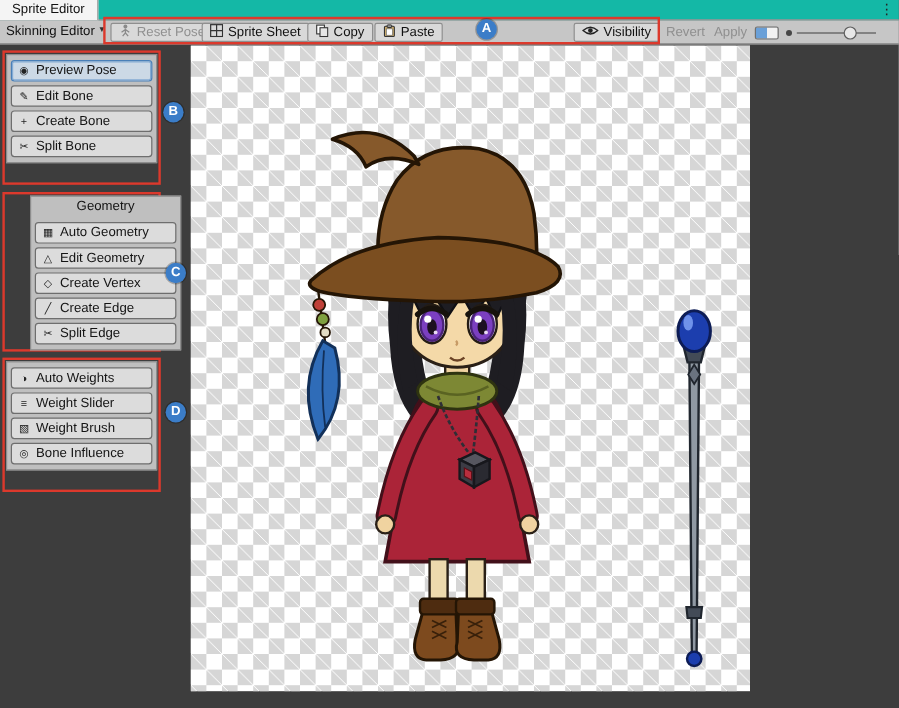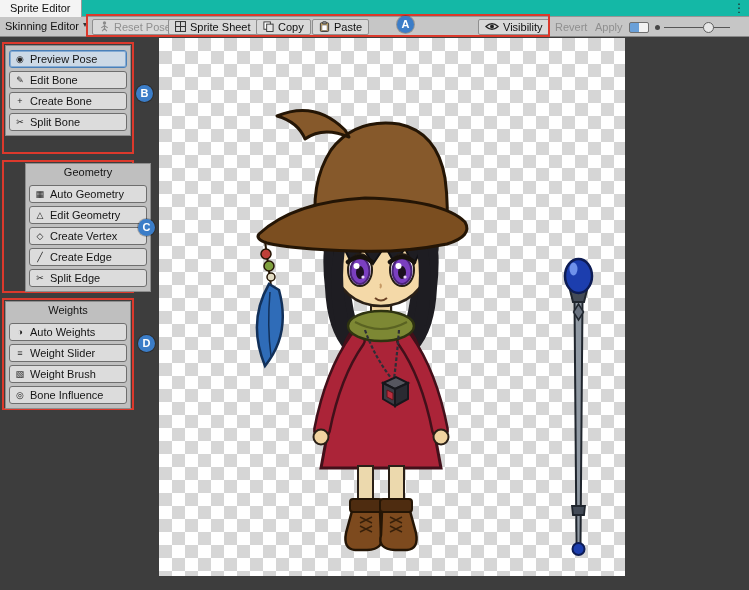--- a/index.html
+++ b/index.html
@@ -178,21 +178,20 @@
       <button class="pbtn">
         <span class="picon">✂</span>
         <span>Split Edge</span>
       </button>
     </div>
   </div>
   <div class="badge" style="left:138px;top:219px;">C</div>
 
   <div class="anno" style="left:2px;top:298px;width:132px;height:112px;"></div>
   <div class="panel" style="left:5px;top:301px;">
-    <div class="panel-title">Weights</div>
     <div class="panel-body">
       <button class="pbtn">
         <span class="picon">◑</span>
         <span>Auto Weights</span>
       </button>
       <button class="pbtn">
         <span class="picon">≡</span>
         <span>Weight Slider</span>
       </button>
       <button class="pbtn">

